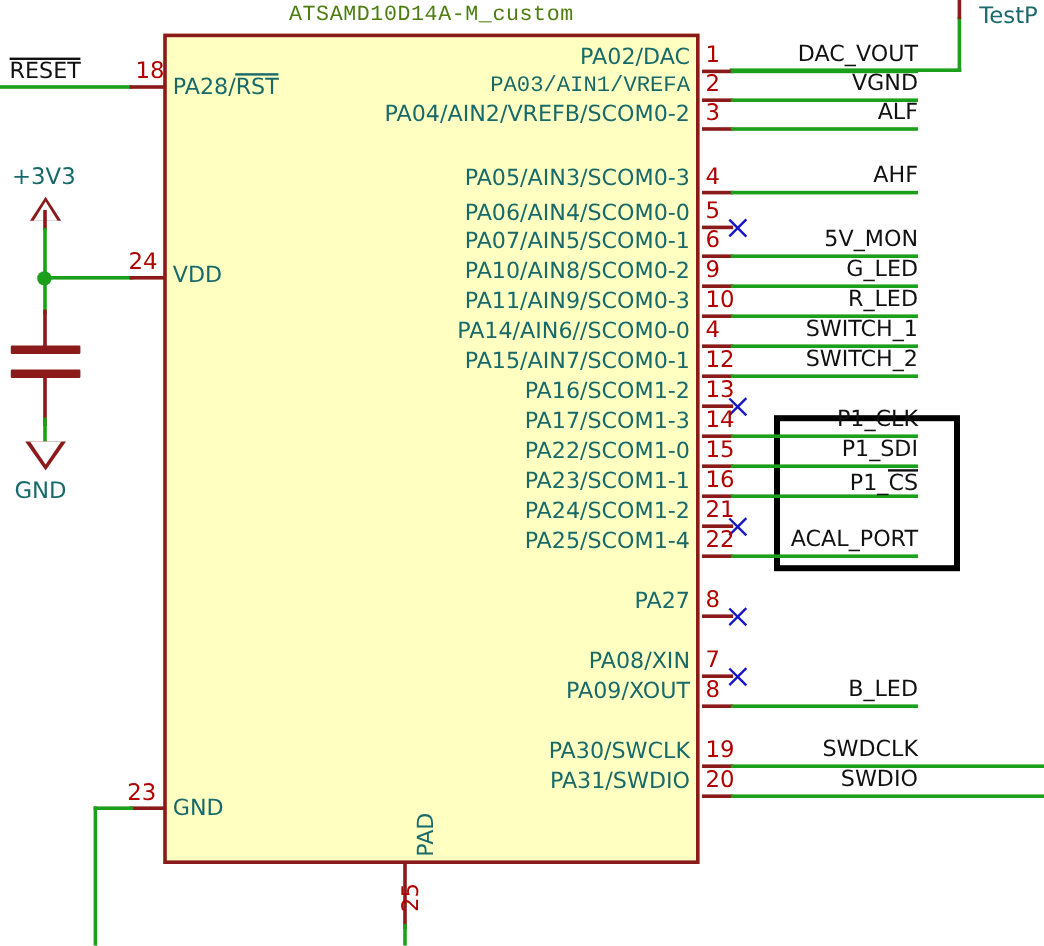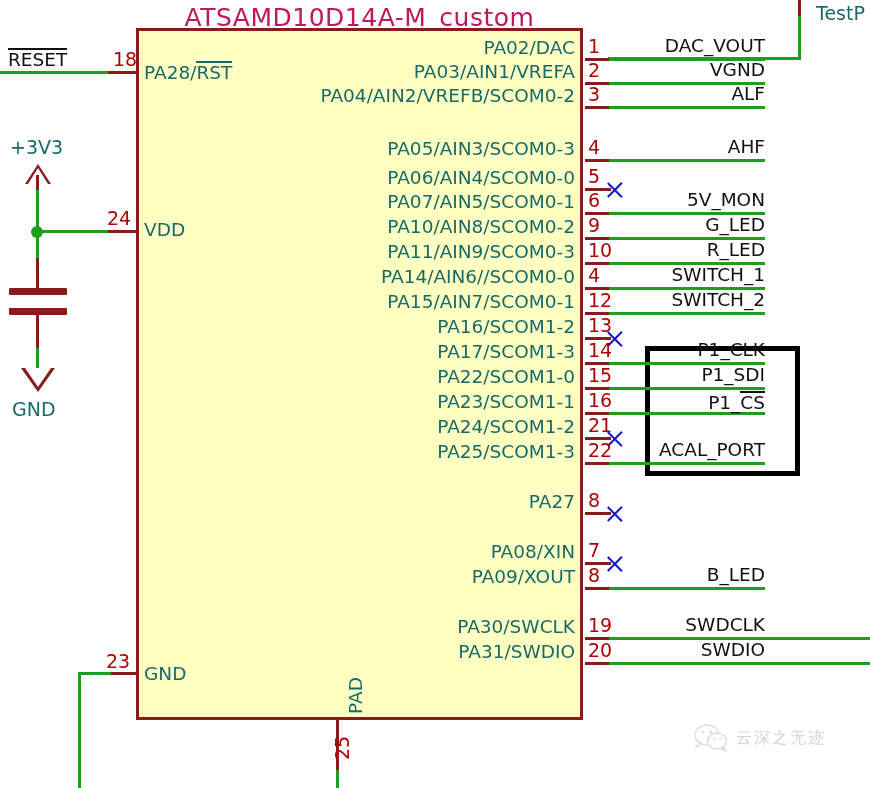--- a/index.html
+++ b/index.html
@@ -12,22 +12,23 @@
   .wire-g{position:absolute;background:#1ca01c;}
   .wire-r{position:absolute;background:#8b1a1a;}
 
   
   #chip-body{
     position:absolute;left:136px;top:28px;width:447px;height:692px;
     background:#ffffc2;border:3px solid #8b1a1a;box-sizing:border-box;
   }
   #chip-title{
     position:absolute;left:136px;top:3px;width:447px;
-    text-align:center;color:#be185d;font-size:25px;letter-spacing:.5px;
+    text-align:center;color:#4d7c0f;font-size:18px;letter-spacing:.5px;
     white-space:nowrap;
+    font-family:Liberation Mono, monospace;
   }
 
   
   .pin-name{
     position:absolute;right:0;color:#186a6a;font-size:18.5px;
     white-space:nowrap;line-height:1;text-align:right;
   }
   .pin-name-left{
     position:absolute;left:8px;color:#186a6a;font-size:18.5px;
     white-space:nowrap;line-height:1;
@@ -158,21 +159,21 @@
 
   <div id="p1-box"></div>
 
   <div id="pins-layer">
       <div class="wire-r" style="left: 585px; top: 58px; width: 26px; height: 3px;"></div>
       <div class="pin-name" style="right: 295px; top: 39px;">PA02/DAC</div>
       <div class="pin-num" style="left: 588px; top: 37px;">1</div>
       <div class="wire-g" style="left: 609px; top: 58px; width: 156px; height: 3px;"></div>
       <div class="net-label" style="right: 105px; top: 37px;">DAC_VOUT</div>
       <div class="wire-r" style="left: 585px; top: 82px; width: 26px; height: 3px;"></div>
-      <div class="pin-name" style="right: 295px; top: 63px;">PA03/AIN1/VREFA</div>
+      <div class="pin-name" style="right: 295px; top: 63px; font-family: Liberation Mono, monospace;">PA03/AIN1/VREFA</div>
       <div class="pin-num" style="left: 588px; top: 61px;">2</div>
       <div class="wire-g" style="left: 609px; top: 82px; width: 156px; height: 3px;"></div>
       <div class="net-label" style="right: 105px; top: 61px; margin-left: 28px;">VGND</div>
       <div class="wire-r" style="left: 585px; top: 106px; width: 26px; height: 3px;"></div>
       <div class="pin-name" style="right: 295px; top: 87px;">PA04/AIN2/VREFB/SCOM0-2</div>
       <div class="pin-num" style="left: 588px; top: 85px;">3</div>
       <div class="wire-g" style="left: 609px; top: 106px; width: 156px; height: 3px;"></div>
       <div class="net-label" style="right: 105px; top: 85px;">ALF</div>
       <div class="wire-r" style="left: 585px; top: 159px; width: 26px; height: 3px;"></div>
       <div class="pin-name" style="right: 295px; top: 140px;">PA05/AIN3/SCOM0-3</div>
@@ -225,21 +226,21 @@
       <div class="wire-r" style="left: 585px; top: 412px; width: 26px; height: 3px;"></div>
       <div class="pin-name" style="right: 295px; top: 393px;">PA23/SCOM1-1</div>
       <div class="pin-num" style="left: 588px; top: 391px;">16</div>
       <div class="wire-g" style="left: 609px; top: 412px; width: 156px; height: 3px;"></div>
       <div class="net-label" style="right: 105px; top: 391px;">P1_<span class="ovl">CS</span></div>
       <div class="wire-r" style="left: 585px; top: 437px; width: 26px; height: 3px;"></div>
       <div class="pin-name" style="right: 295px; top: 418px;">PA24/SCOM1-2</div>
       <div class="pin-num" style="left: 588px; top: 416px;">21</div>
       <div class="nc-x" style="left: 605px; top: 429px;"></div>
       <div class="wire-r" style="left: 585px; top: 462px; width: 26px; height: 3px;"></div>
-      <div class="pin-name" style="right: 295px; top: 443px;">PA25/SCOM1-3</div>
+      <div class="pin-name" style="right: 295px; top: 443px;">PA25/SCOM1-4</div>
       <div class="pin-num" style="left: 588px; top: 441px;">22</div>
       <div class="wire-g" style="left: 609px; top: 462px; width: 156px; height: 3px;"></div>
       <div class="net-label" style="right: 105px; top: 441px;">ACAL_PORT</div>
       <div class="wire-r" style="left: 585px; top: 512px; width: 26px; height: 3px;"></div>
       <div class="pin-name" style="right: 295px; top: 493px;">PA27</div>
       <div class="pin-num" style="left: 588px; top: 491px;">8</div>
       <div class="nc-x" style="left: 605px; top: 504px;"></div>
       <div class="wire-r" style="left: 585px; top: 562px; width: 26px; height: 3px;"></div>
       <div class="pin-name" style="right: 295px; top: 543px;">PA08/XIN</div>
       <div class="pin-num" style="left: 588px; top: 541px;">7</div>
@@ -254,27 +255,14 @@
       <div class="pin-num" style="left: 588px; top: 616px;">19</div>
       <div class="wire-g" style="left: 609px; top: 637px; width: 261px; height: 3px;"></div>
       <div class="net-label" style="right: 105px; top: 616px;">SWDCLK</div>
       <div class="wire-r" style="left: 585px; top: 662px; width: 26px; height: 3px;"></div>
       <div class="pin-name" style="right: 295px; top: 643px;">PA31/SWDIO</div>
       <div class="pin-num" style="left: 588px; top: 641px;">20</div>
       <div class="wire-g" style="left: 609px; top: 662px; width: 261px; height: 3px;"></div>
       <div class="net-label" style="right: 105px; top: 641px;">SWDIO</div>
     </div>
 
-  <div id="watermark">
-    <svg width="34" height="28" viewBox="0 0 34 28">
-      <ellipse cx="13" cy="11" rx="12" ry="10" fill="none" stroke="#c9c9c9" stroke-width="1.4"></ellipse>
-      <path d="M5 18 L2.5 23 L8 20 Z" fill="none" stroke="#c9c9c9" stroke-width="1.4"></path>
-      <circle cx="9" cy="8" r="1.4" fill="#c9c9c9"></circle>
-      <circle cx="17" cy="8" r="1.4" fill="#c9c9c9"></circle>
-      <ellipse cx="23" cy="17" rx="9.5" ry="8" fill="#ffffff" stroke="#c9c9c9" stroke-width="1.4"></ellipse>
-      <path d="M29 23 L32 27 L27.5 25 Z" fill="none" stroke="#c9c9c9" stroke-width="1.4"></path>
-      <circle cx="20" cy="15" r="1.2" fill="#c9c9c9"></circle>
-      <circle cx="26.5" cy="15" r="1.2" fill="#c9c9c9"></circle>
-    </svg>
-    <span id="wm-text">云深之无迹</span>
-  </div>
 
 </div>
 
 </body></html>

